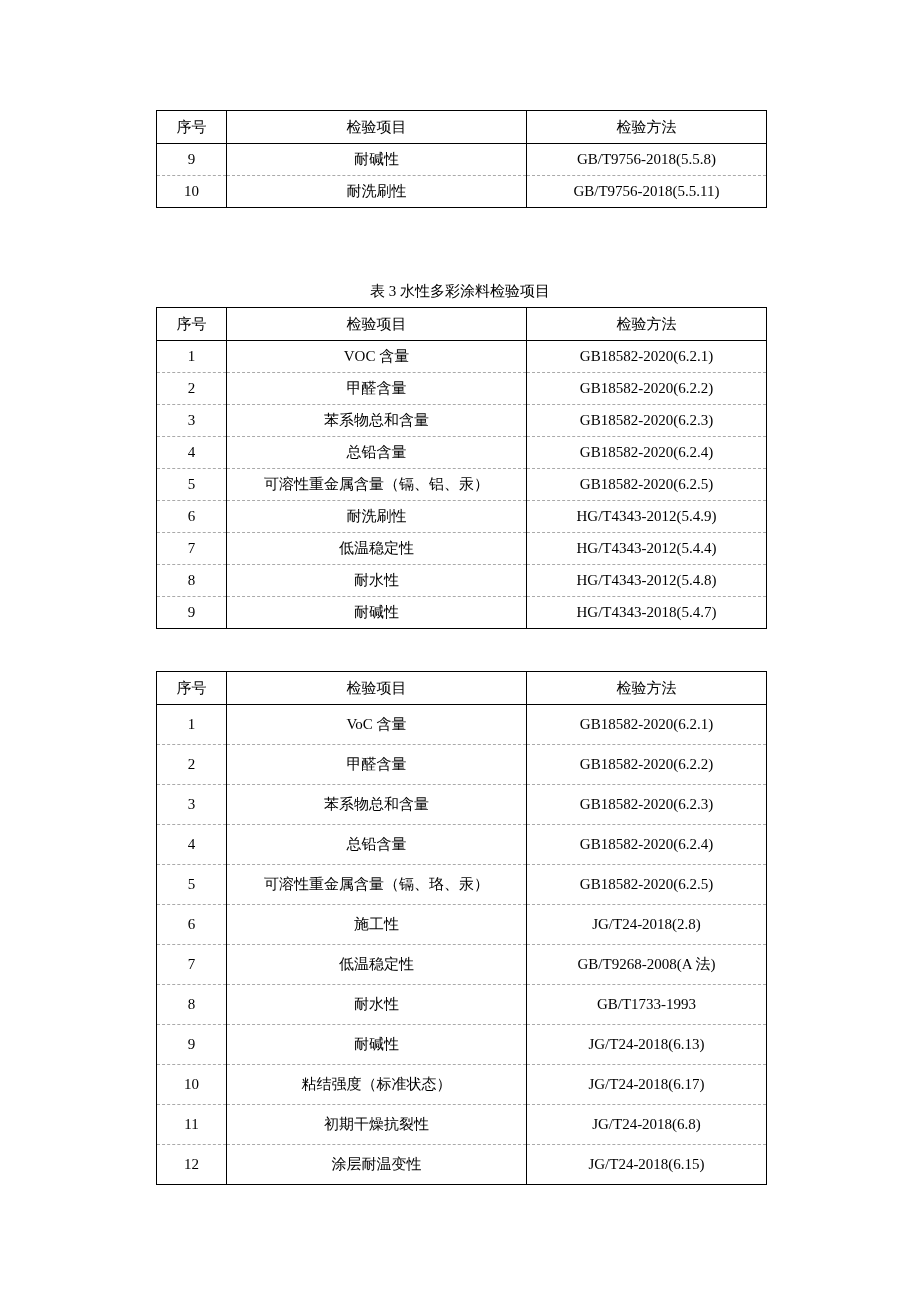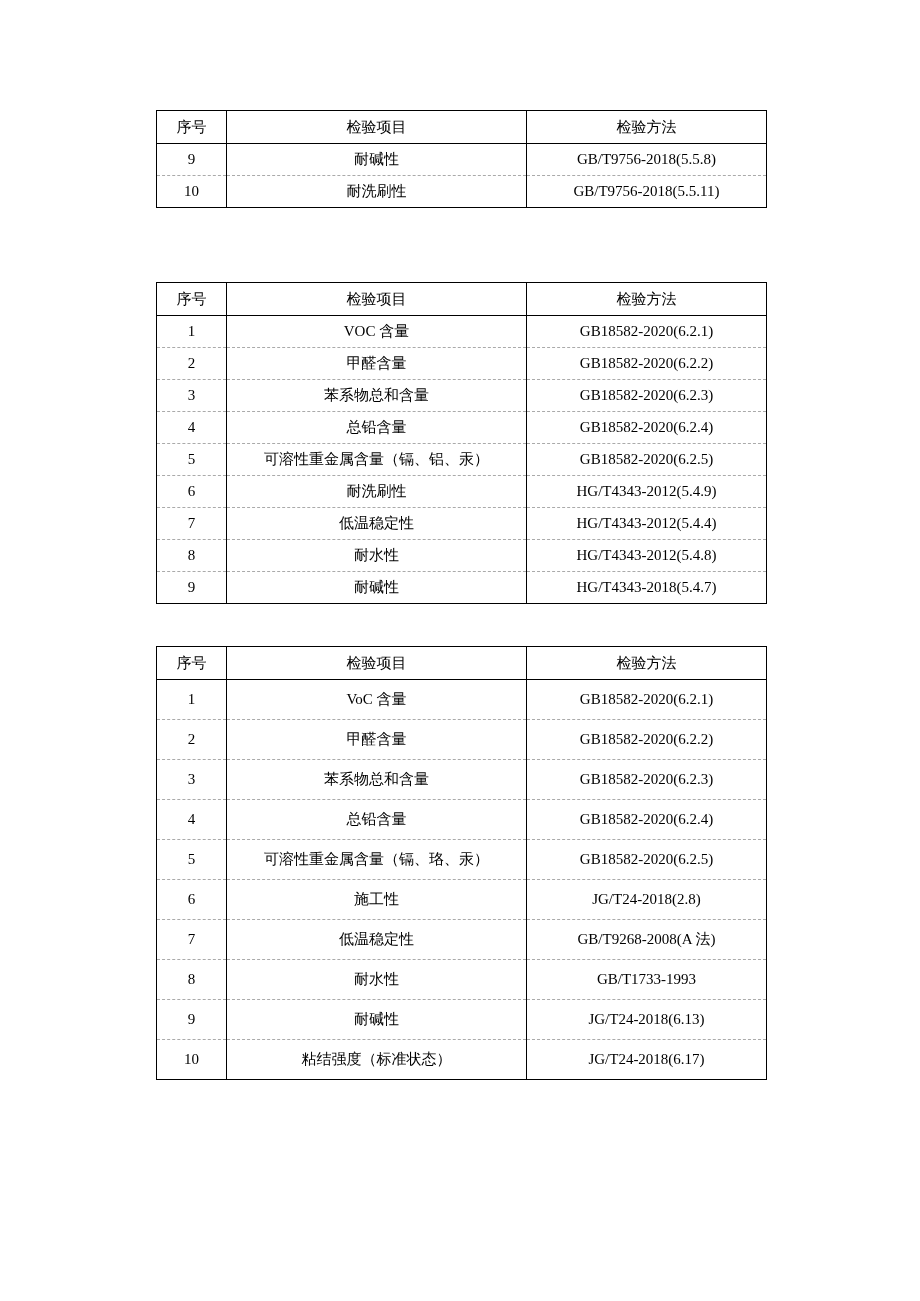--- a/index.html
+++ b/index.html
@@ -82,20 +82,21 @@
         <tr>
           <td>10</td>
           <td>耐洗刷性</td>
           <td>GB/T9756-2018(5.5.11)</td>
         </tr>
       </tbody>
   </table>
 
   <div class="gap-big"></div>
 
+  <div class="caption">表 3 水性多彩涂料检验项目</div>
   <table class="boxed">
     <colgroup>
       <col class="col-seq">
         <col class="col-item">
         <col class="col-method">
     </colgroup>
     <tbody>
         <tr class="header-row">
       <th>序号</th>
       <th>检验项目</th>
@@ -210,16 +211,26 @@
         <tr>
           <td>9</td>
           <td>耐碱性</td>
           <td>JG/T24-2018(6.13)</td>
         </tr>
         <tr>
           <td>10</td>
           <td>粘结强度（标准状态）</td>
           <td>JG/T24-2018(6.17)</td>
         </tr>
+        <tr>
+          <td>11</td>
+          <td>初期干燥抗裂性</td>
+          <td>JG/T24-2018(6.8)</td>
+        </tr>
+        <tr>
+          <td>12</td>
+          <td>涂层耐温变性</td>
+          <td>JG/T24-2018(6.15)</td>
+        </tr>
       </tbody>
   </table>
 
 </div>
 
 </body></html>

